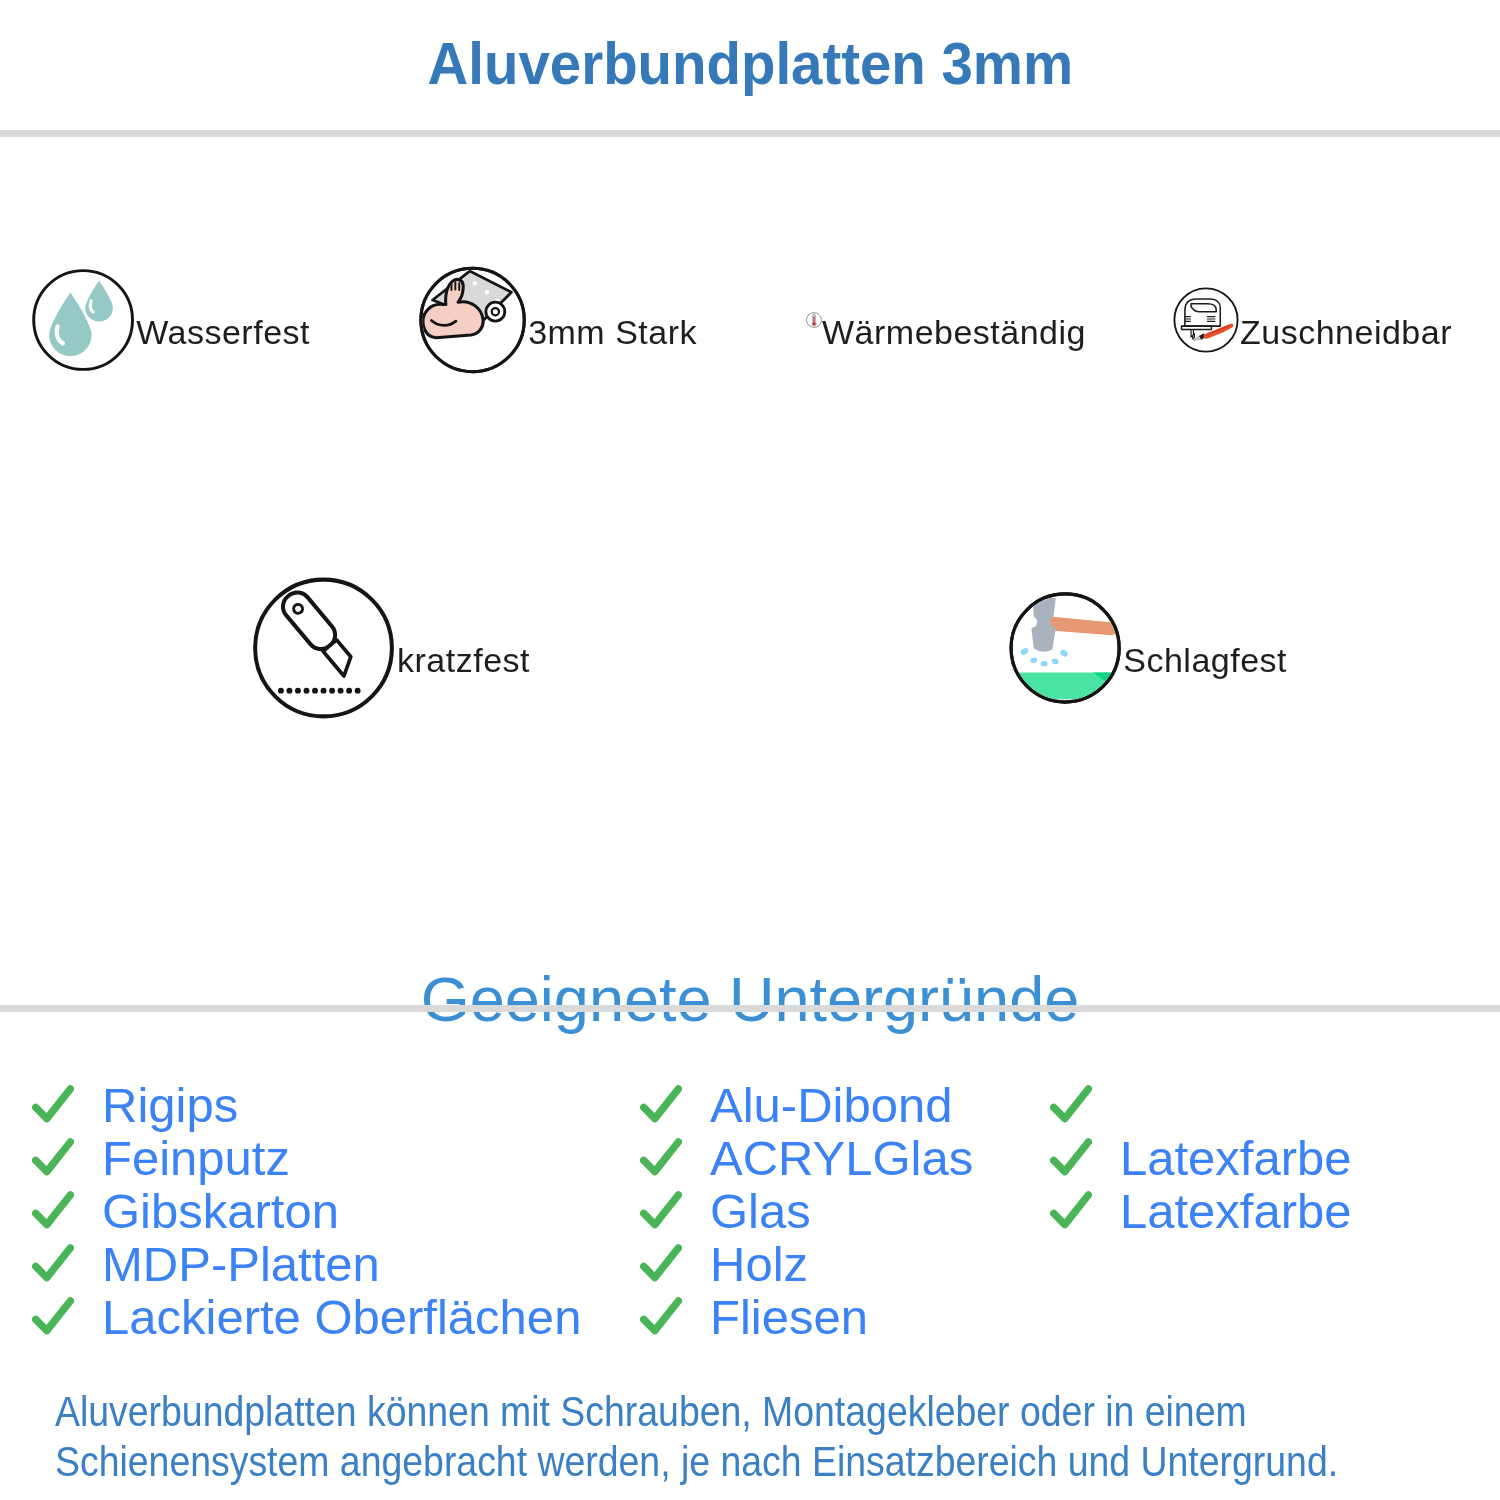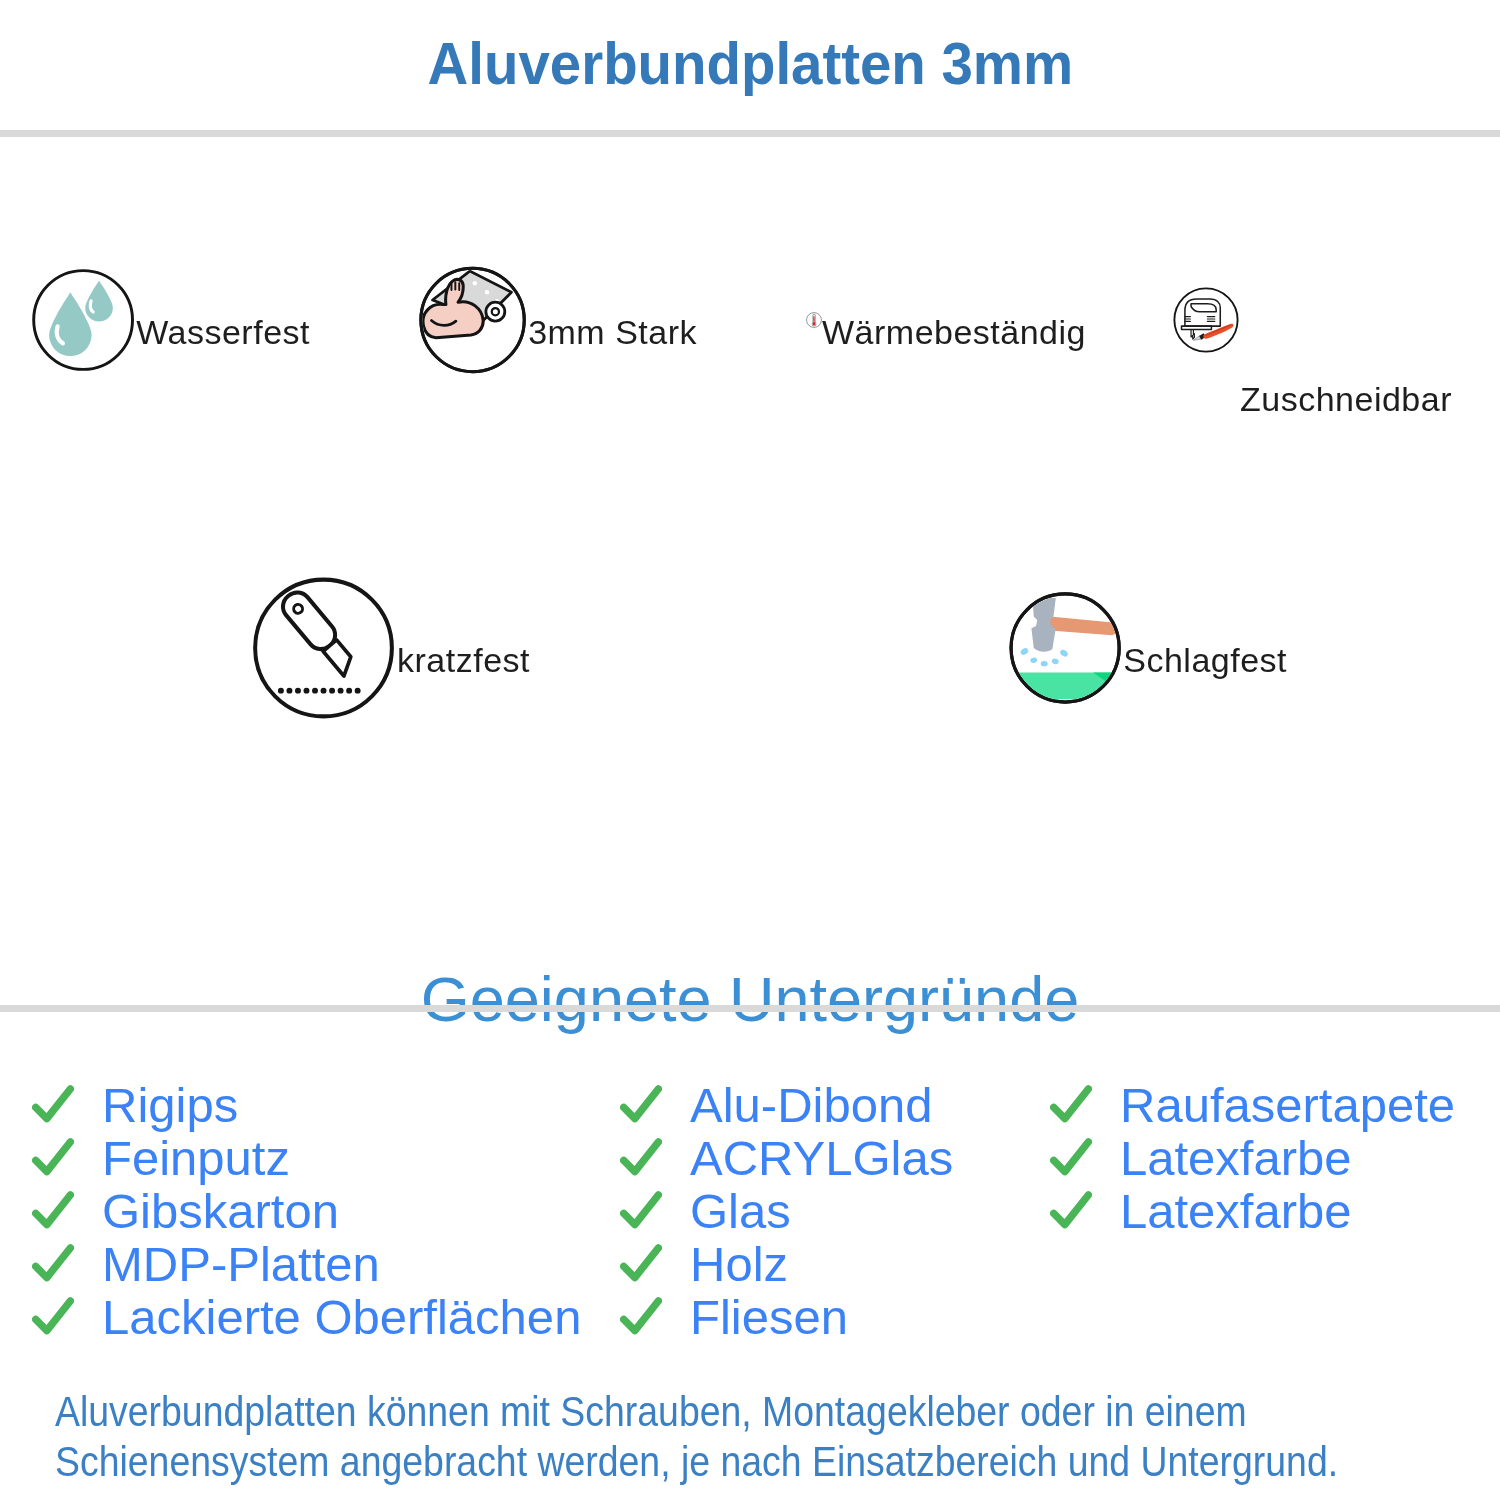--- a/index.html
+++ b/index.html
@@ -12,21 +12,21 @@
   .divider{position:absolute;left:0;width:1500px;background:var(--divider,#d9d9d9);}
   #divider1{top:130px;height:7px;}
   #divider2{top:1005px;height:7px;}
   .cell{position:absolute;width:280px;display:flex;flex-direction:row;align-items:center;}
   .badge{width:198px;height:198px;display:block;}
   .cell .label{margin-top:24px;font-size:34px;color:#1e1e1e;letter-spacing:0.5px;white-space:nowrap;}
   .col{position:absolute;top:1078px;}
   .check-item{display:flex;align-items:center;height:53px;}
   .check-item svg{width:42px;height:42px;flex:0 0 42px;margin-right:28px;}
   .check-item .item-text{font-size:49px;color:#3b82f6;white-space:nowrap;}
-  #col1{left:32px;} #col2{left:620px;} #col3{left:1050px;}
+  #col1{left:32px;} #col2{left:640px;} #col3{left:1050px;}
   #footer{position:absolute;left:55px;top:1386px;color:var(--footer,#3b80c4);font-size:43px;line-height:50px;}
   #footer div{white-space:nowrap;transform:scaleX(0.87);transform-origin:left;}
 </style>
 </head>
 <body>
 
 <div id="page">
 
   <div class="title" id="title1"><span>Aluverbundplatten 3mm</span></div>
   <div class="divider" id="divider1"></div>
@@ -72,21 +72,21 @@
       <circle cx="101" cy="151" r="24" fill="#fff" stroke="#151515" stroke-width="5"></circle>
       <rect x="86" y="26" width="30" height="112" rx="15" fill="#fff" stroke="#151515" stroke-width="5"></rect>
       <rect x="95" y="34" width="13" height="32" rx="6.5" fill="#c9c9c9"></rect>
       <rect x="95" y="58" width="13" height="88" fill="#d6252b"></rect>
       <circle cx="101" cy="151" r="17" fill="#d6252b"></circle>
       <path d="M89 58 h9 M89 67 h9 M89 76 h9 M89 85 h9 M89 94 h9 M89 103 h9 M89 112 h9" stroke="#151515" stroke-width="3" fill="none"></path>
     </svg>
     <div class="label">Wärmebeständig</div>
   </div>
 
-  <div class="cell" style="left:1172px;top:221px;align-items:flex-end;">
+  <div class="cell" style="left:1172px;top:221px;">
     <svg class="badge" viewBox="0 0 200 200">
       <circle cx="100" cy="100" r="93" fill="#fff" stroke="#151515" stroke-width="5.5"></circle>
       <g stroke="#1d1d1d" stroke-width="4.5" fill="#fff" stroke-linejoin="round" stroke-linecap="round">
         <path d="M38 118 L38 72 C38 46 52 38 72 38 L112 38 C132 38 142 50 142 64 L142 118 Z"></path>
         <path d="M56 52 L104 52 C122 52 130 60 130 70 L130 76 L82 76 C68 76 60 68 56 60 Z" fill="#fff"></path>
         <path d="M38 90 h16 M38 97 h16 M38 104 h16" stroke-width="3.5" fill="none"></path>
         <path d="M104 90 h22 M104 97 h22 M104 104 h22" stroke-width="3.5" fill="none"></path>
         <rect x="28" y="118" width="88" height="10"></rect>
         <path d="M56 128 L56 150 L61 145 L61 156 L66 151 L66 140 L63 143 L63 128" fill="none" stroke-width="3.5"></path>
       </g>
@@ -203,21 +203,20 @@
         </svg>
       <span class="item-text">Fliesen</span>
       </div>
   </div>
 
   <div class="col" id="col3">
     <div class="check-item">
       <svg viewBox="0 0 34 34">
           <path d="M3 19 L12 28 L31 4" fill="none" stroke="#49b556" stroke-width="6" stroke-linecap="round" stroke-linejoin="round"></path>
         </svg>
-      <span class="item-text">Raufasertapete</span>
       </div>
     <div class="check-item">
       <svg viewBox="0 0 34 34">
           <path d="M3 19 L12 28 L31 4" fill="none" stroke="#49b556" stroke-width="6" stroke-linecap="round" stroke-linejoin="round"></path>
         </svg>
       <span class="item-text">Latexfarbe</span>
       </div>
     <div class="check-item">
       <svg viewBox="0 0 34 34">
           <path d="M3 19 L12 28 L31 4" fill="none" stroke="#49b556" stroke-width="6" stroke-linecap="round" stroke-linejoin="round"></path>

